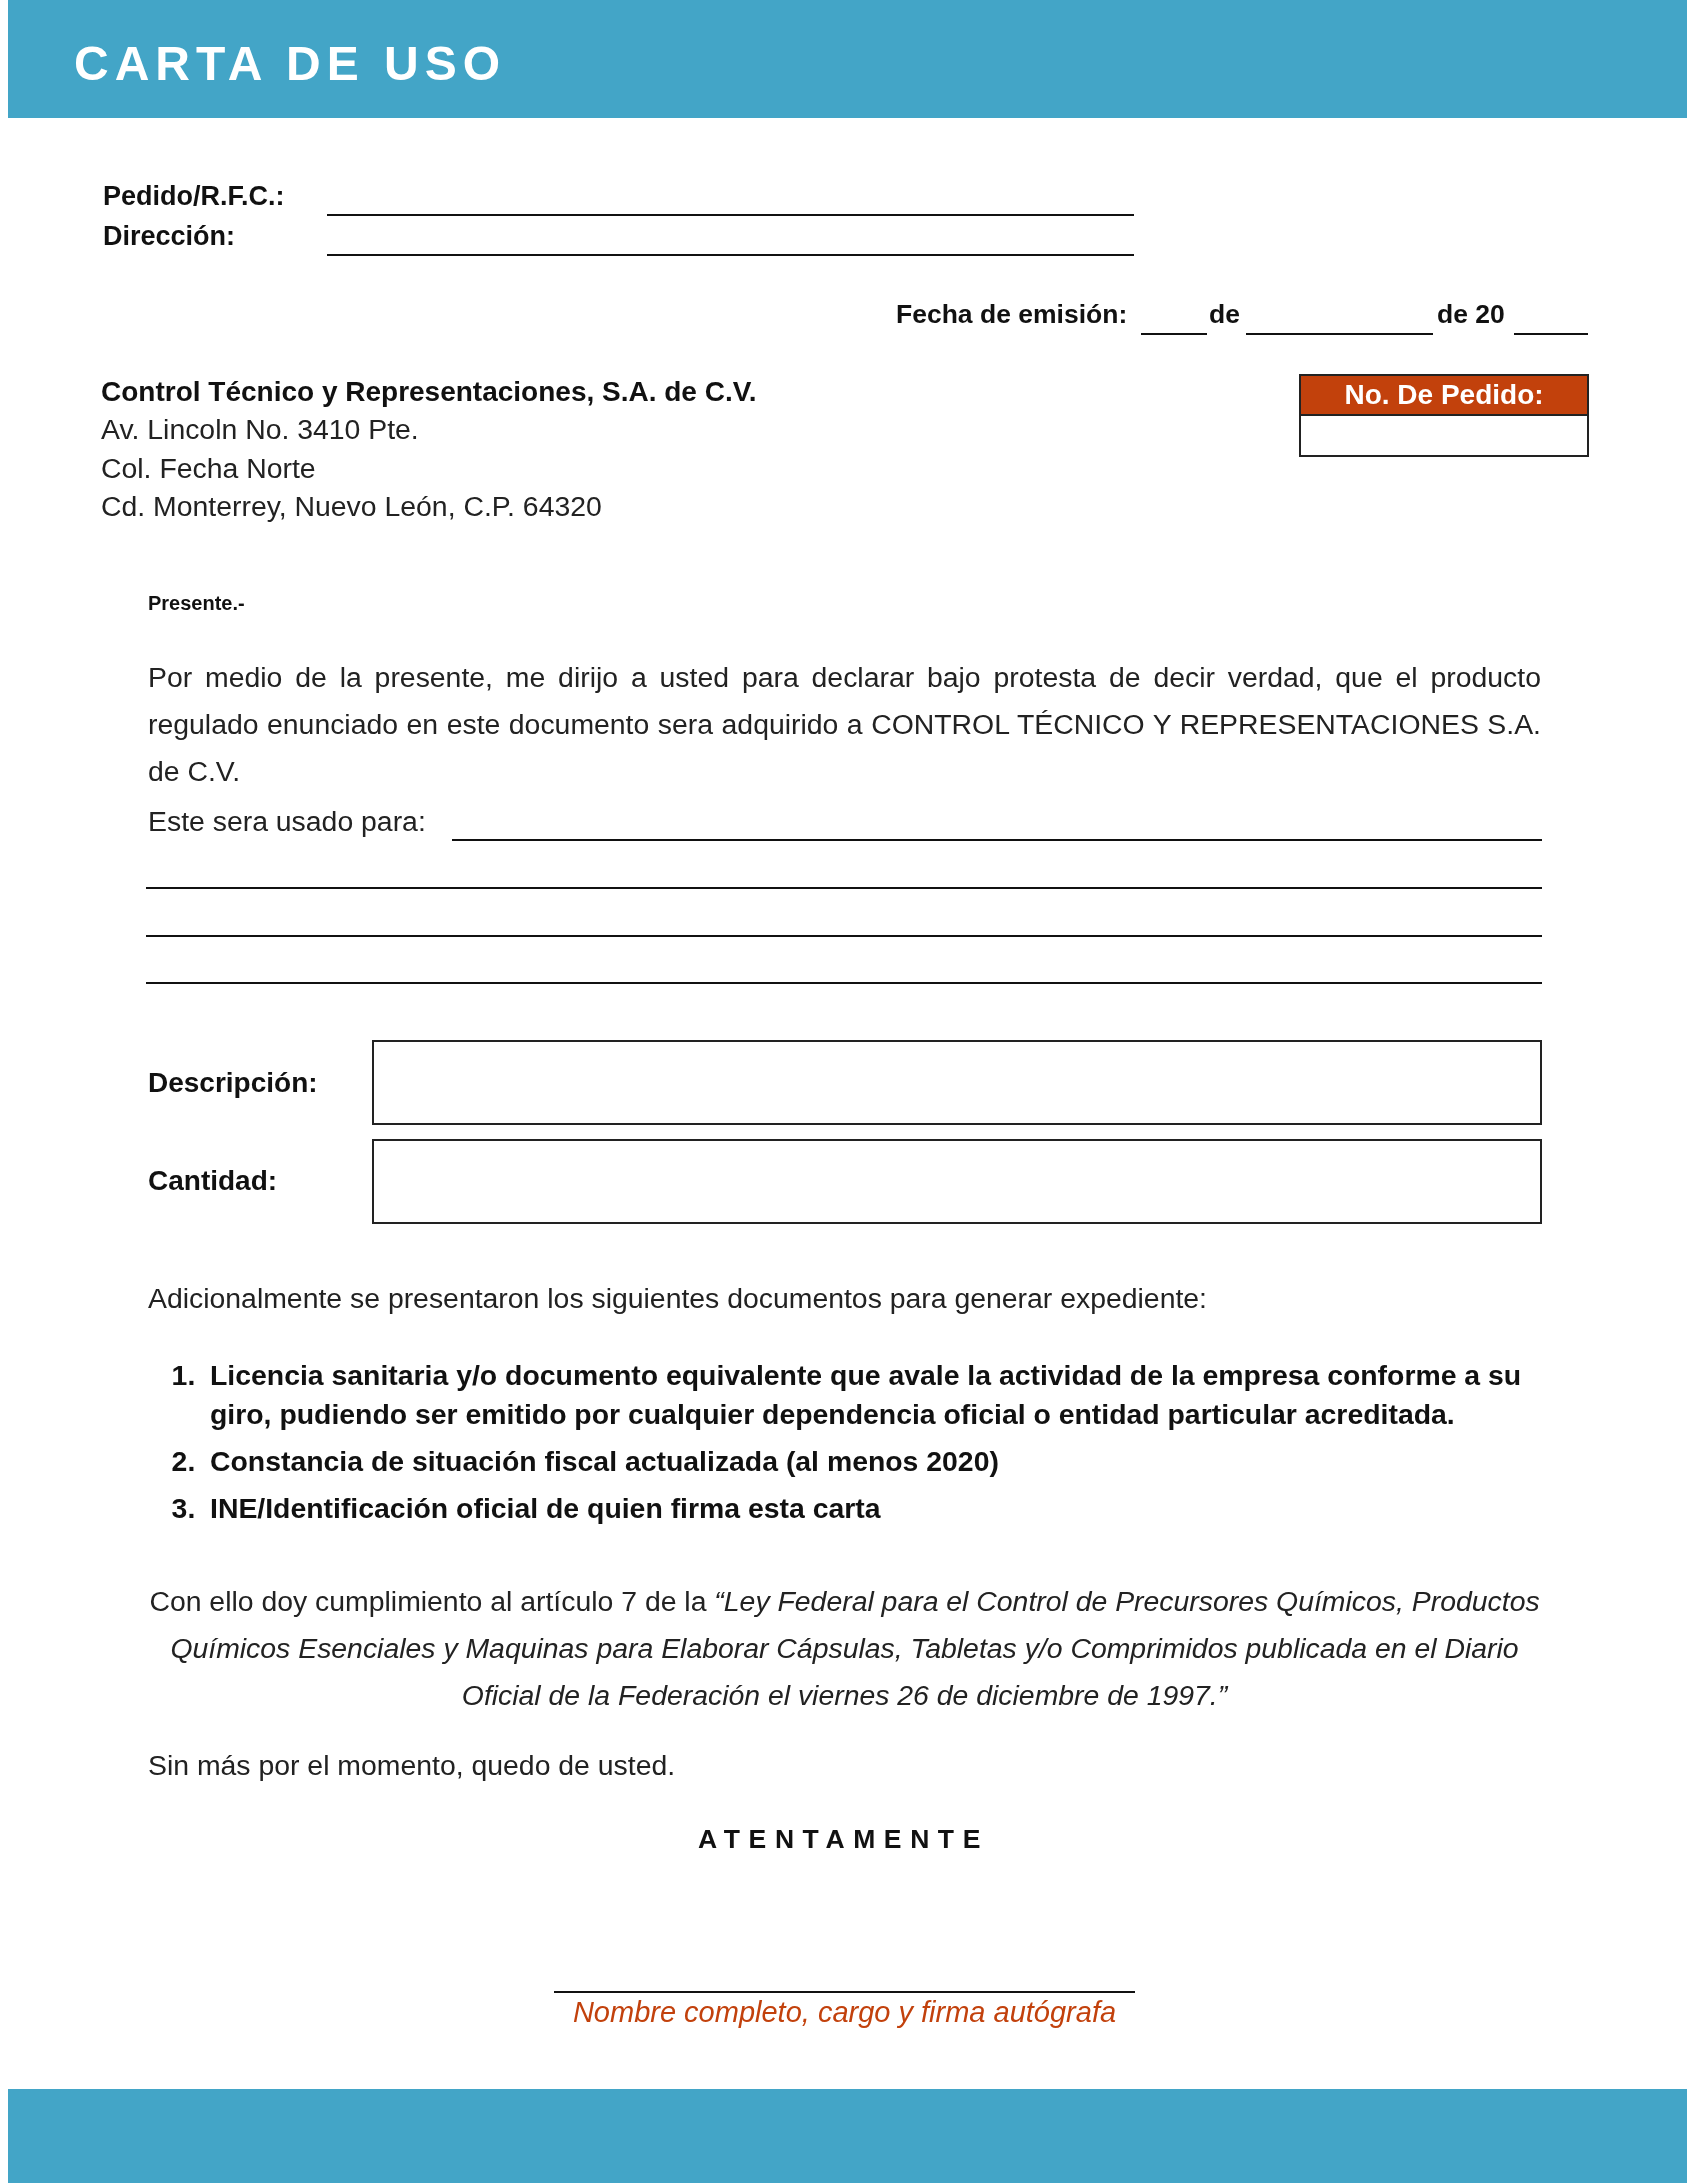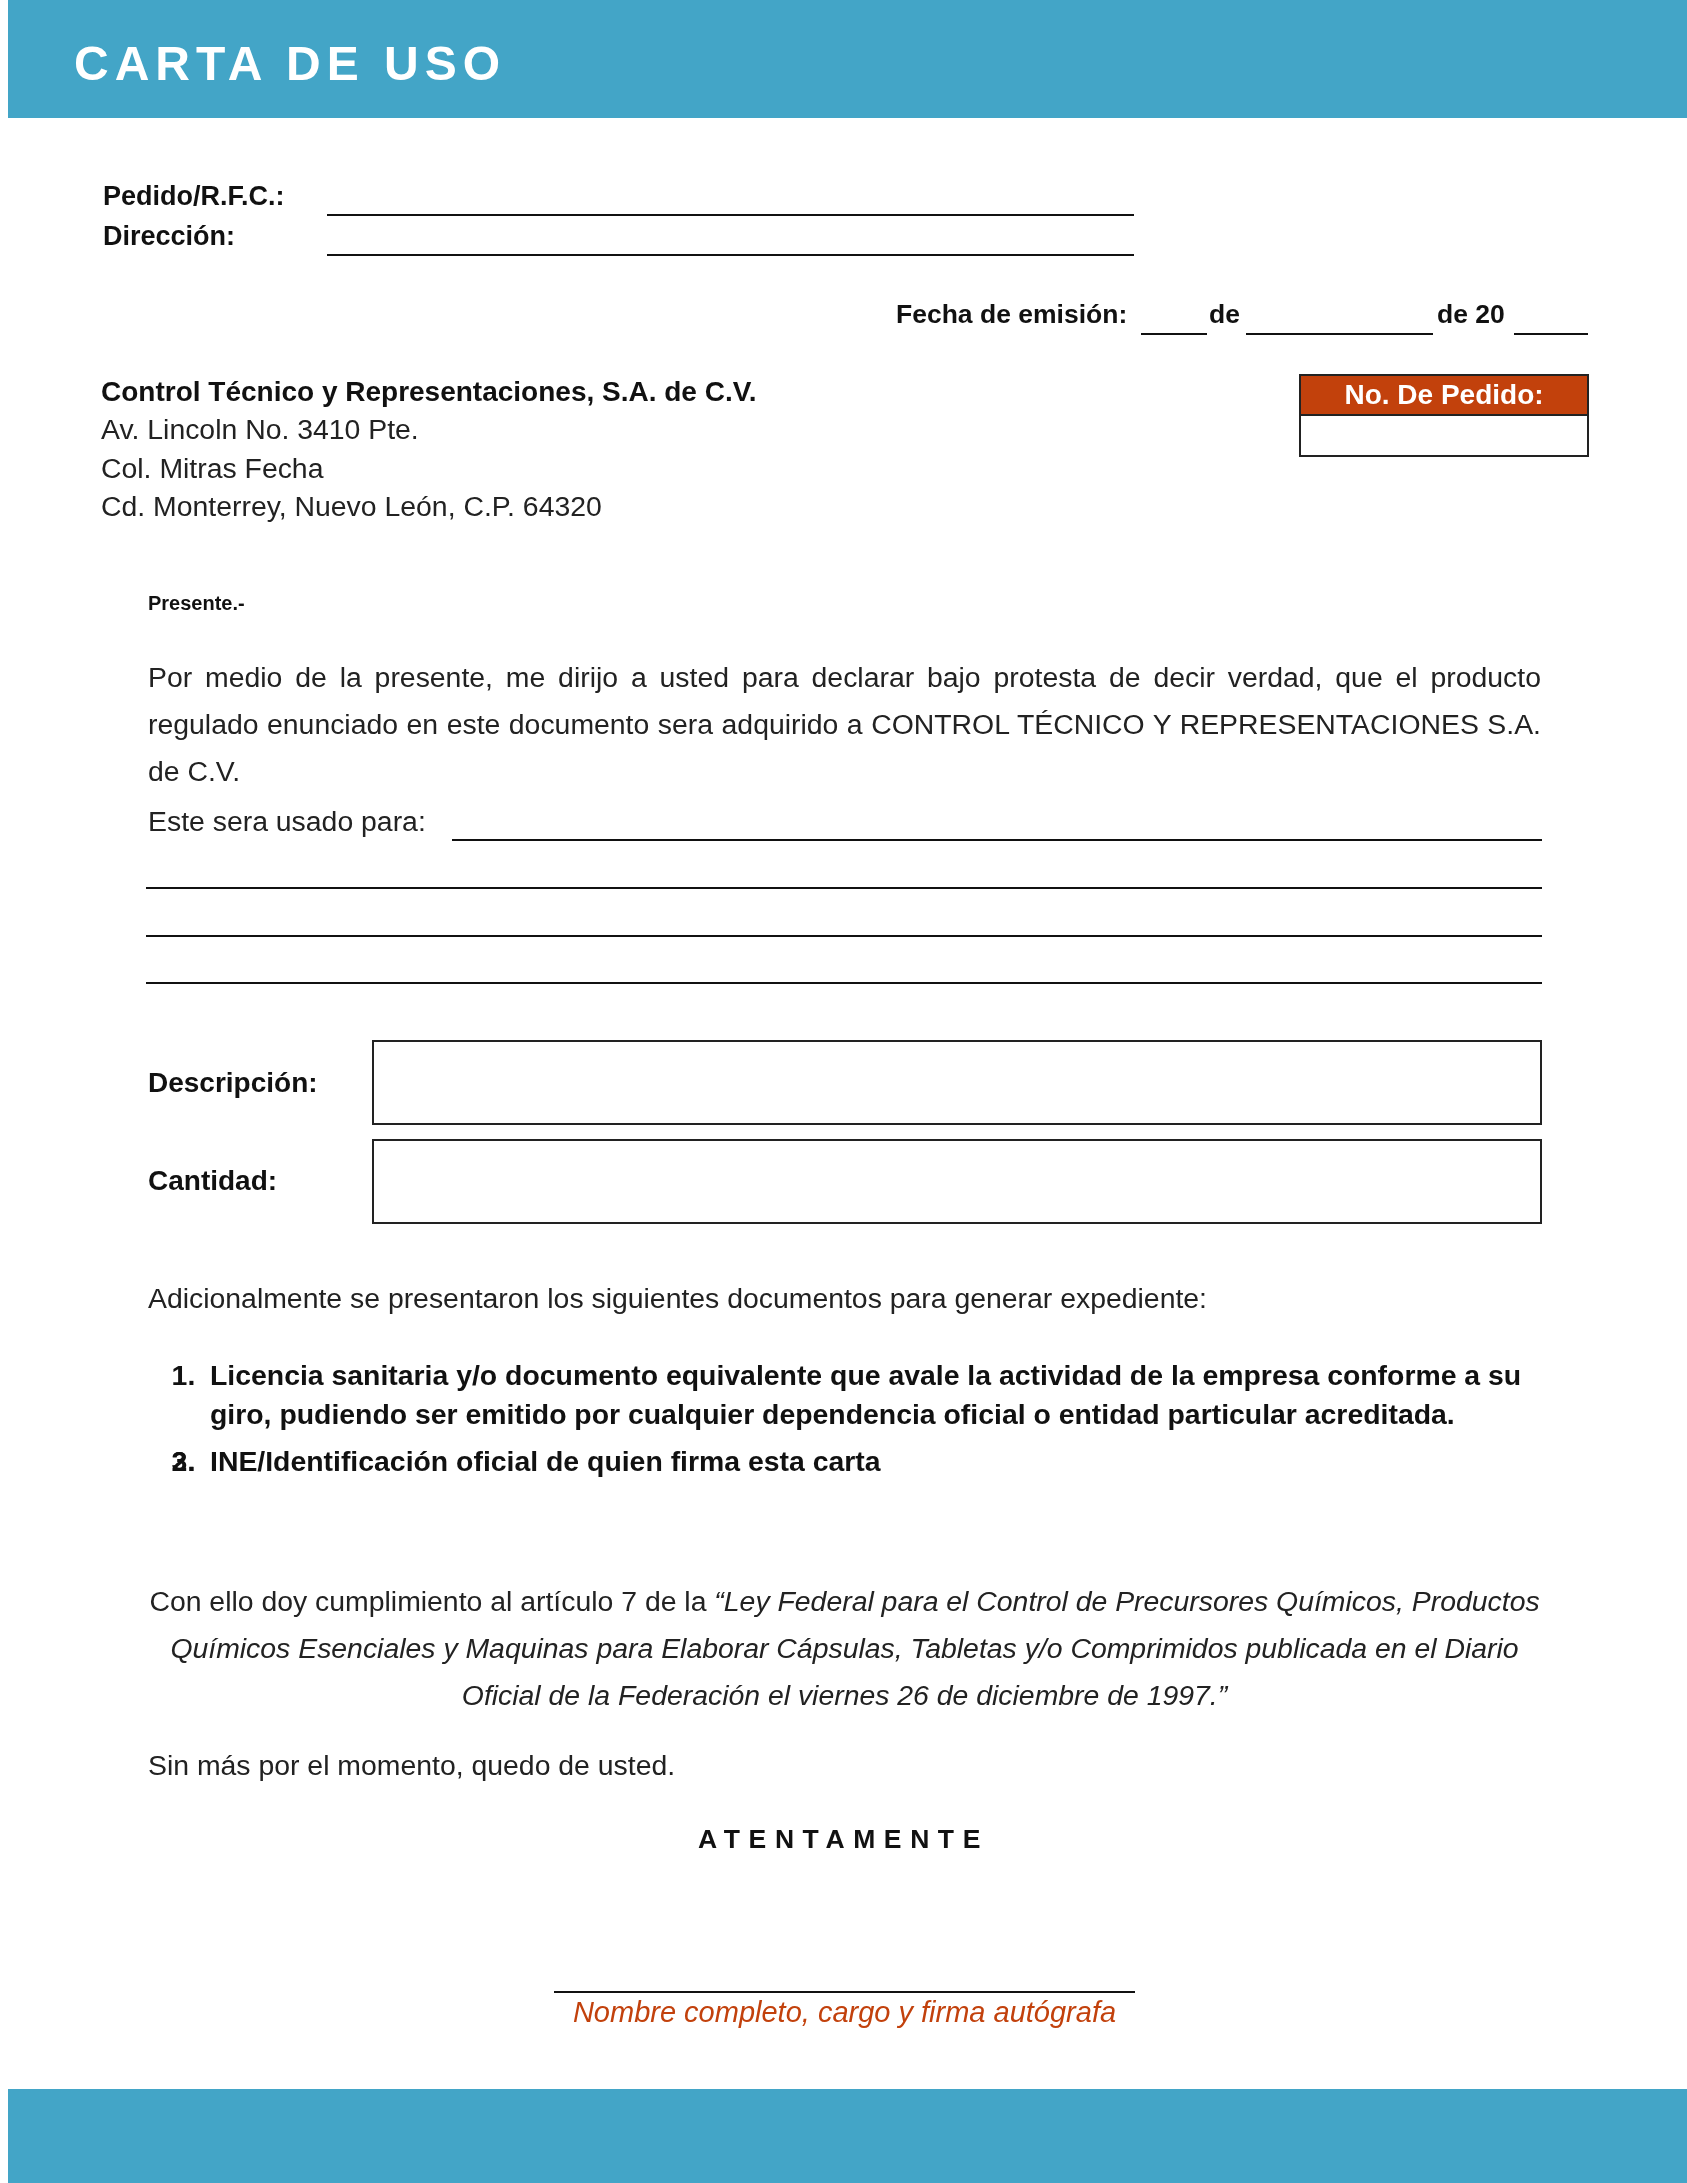--- a/index.html
+++ b/index.html
@@ -39,21 +39,21 @@
 
 <div class="box" style="left:1299px; top:374px; width:290px; height:83px;">
   <div style="position:absolute; left:0; top:0; right:0; height:38px; background:#c2410c; border-bottom:2px solid #222; color:#fff; font-weight:bold; font-size:28px; line-height:38px; text-align:center;">
     <span>No. De Pedido:</span>
   </div>
   <div style="position:absolute; left:0; right:0; top:40px; bottom:0;"></div>
 </div>
 
 <div class="lbl" style="left:101px; top:375px; font-size:28px;">Control Técnico y Representaciones, S.A. de C.V.</div>
 <div class="txt" style="left:101px; top:413px;">Av. Lincoln No. 3410 Pte.</div>
-<div class="txt" style="left:101px; top:452px;">Col. Mitras Fecha</div>
+<div class="txt" style="left:101px; top:452px;">Col. Fecha Norte</div>
 <div class="txt" style="left:101px; top:490px;">Cd. Monterrey, Nuevo León, C.P. 64320</div>
 
 <div class="lbl" style="left:148px; top:587px; font-size:20px;">Presente.-</div>
 
 <div class="para" style="top:654px; hyphens:auto;">Por medio de la presente, me dirijo a usted para declarar bajo protesta de decir verdad, que el producto regulado enunciado en este documento sera adquirido a CONTROL TÉCNICO Y REPRESENTACIONES S.A. de C.V.</div>
 
 <div class="txt" style="left:148px; top:805px;">Este sera usado para:</div>
 <div class="rule" style="left:452px; top:839px; width:1090px;"></div>
 <div class="rule" style="left:146px; top:887px; width:1396px;"></div>
 <div class="rule" style="left:146px; top:935px; width:1396px;"></div>
@@ -69,20 +69,21 @@
 </div>
 
 <div class="txt" style="left:148px; top:1282px;">Adicionalmente se presentaron los siguientes documentos para generar expediente:</div>
 <div class="list" style="top:1356px;">
   <div class="li">
     <span class="num">1.</span>
     <span>Licencia sanitaria y/o documento equivalente que avale la actividad de la empresa conforme a su giro, pudiendo ser emitido por cualquier dependencia oficial o entidad particular acreditada.</span>
   </div>
   <div class="li">
     <span class="num">2.</span>
+    <span>Constancia de situación fiscal actualizada (al menos 2020)</span>
   </div>
   <div class="li">
     <span class="num">3.</span>
     <span>INE/Identificación oficial de quien firma esta carta</span>
   </div>
 </div>
 
 <div class="law" style="top:1578px;">
   <span>Con ello doy cumplimiento al artículo 7 de la </span><i>“Ley Federal para el Control de Precursores Químicos, Productos Químicos Esenciales y Maquinas para Elaborar Cápsulas, Tabletas y/o Comprimidos publicada en el Diario Oficial de la Federación el viernes 26 de diciembre de 1997.”</i>
 </div>

